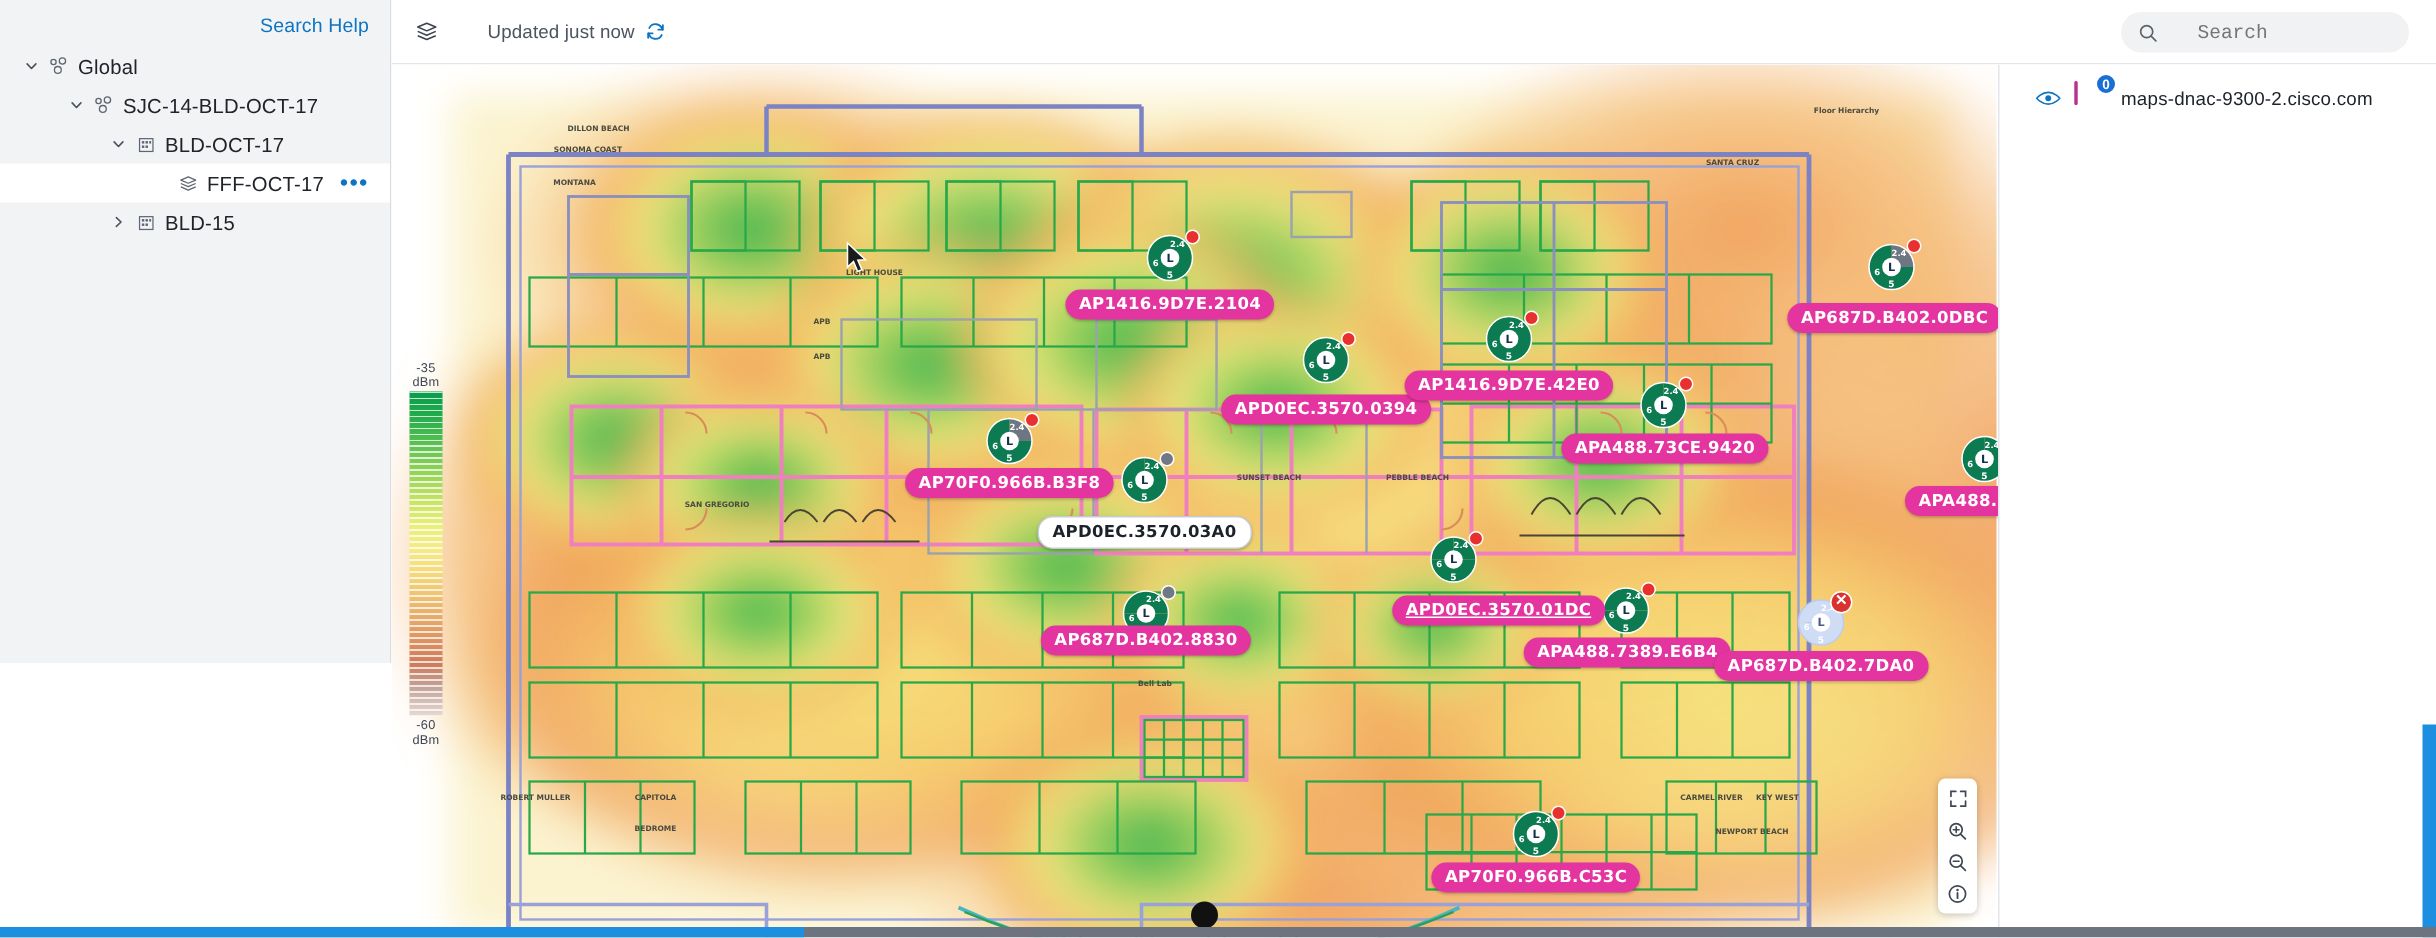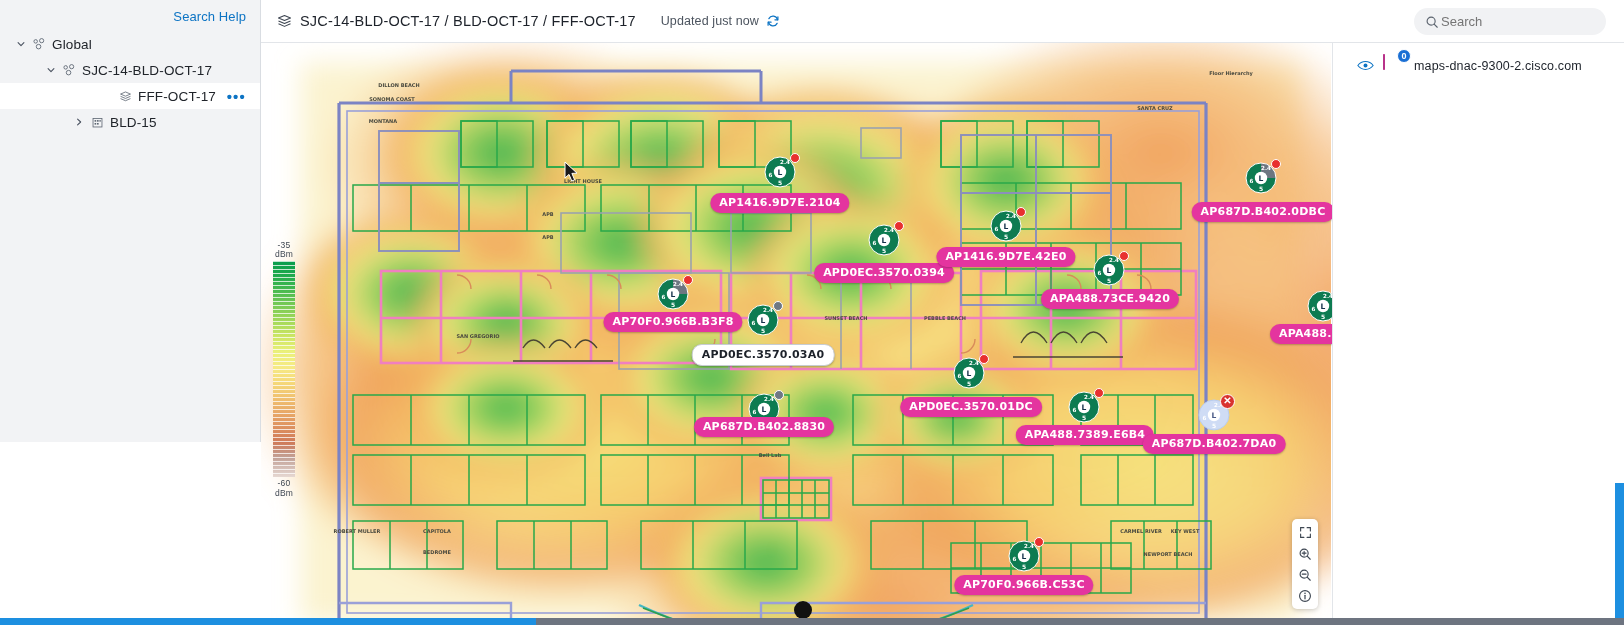--- a/index.html
+++ b/index.html
@@ -84,22 +84,22 @@
   .search-box {
     position: absolute; right: 18px; top: 8px;
     width: 192px; height: 27px;
     background: #f1f2f4; border-radius: 14px;
     display: flex; align-items: center; padding-left: 11px;
   }
   .search-box .sicon { color: #5b636e; display:flex; }
   .search-box input {
     border: none; background: transparent; outline: none;
     font-size: 13px; color: #737373;
-    margin-left: 0; width: 130px;
-    font-family: Liberation Sans, sans-serif;
+    margin-left: 24px; width: 130px;
+    font-family: Liberation Mono, monospace;
   }
 
   
   .canvas-wrap { position: relative; height: 582px; overflow: hidden; background:#fff; display:flex; }
   .map-area { position: relative; flex: 1 1 auto; height: 582px; overflow: hidden; }
 
   
   .right-rail {
     width: 292px; flex: 0 0 292px; height: 582px;
     border-left: 1px solid #e2e5e9; background: #fff;
@@ -248,64 +248,81 @@
           </span>
           <span class="ticon">
             <svg width="14" height="14" viewBox="0 0 16 16">
               <circle cx="4.2" cy="5" r="2" fill="none" stroke="#5d6672" stroke-width="1"></circle>
               <circle cx="11" cy="4.2" r="2.4" fill="none" stroke="#5d6672" stroke-width="1"></circle>
               <circle cx="7.5" cy="11" r="2.6" fill="none" stroke="#5d6672" stroke-width="1"></circle>
             </svg>
           </span>
           <span class="tlabel">SJC-14-BLD-OCT-17</span>
         </div>
-        <div class="tree-row ind-4 selected">
-          <span class="caret"></span>
-          <span class="ticon">
-            <svg width="13" height="13" viewBox="0 0 16 16">
-              <path d="M8 2.4 1.9 5 8 7.6 14.1 5z" fill="none" stroke="#5d6672" stroke-width="1" stroke-linejoin="round"></path>
-              <path d="M1.9 7.8 8 10.4l6.1-2.6" fill="none" stroke="#5d6672" stroke-width="1" stroke-linejoin="round"></path>
-              <path d="M1.9 10.6 8 13.2l6.1-2.6" fill="none" stroke="#5d6672" stroke-width="1" stroke-linejoin="round"></path>
-            </svg>
-          </span>
-          <span class="tlabel">FFF-OCT-17</span>
-          <span class="tree-dots">•••</span>
-        </div>
         <div class="tree-row ind-3">
           <span class="caret">
             <svg width="10" height="10" viewBox="0 0 12 12">
-              <path d="M4.3 2.5 8 6 4.3 9.5" fill="none" stroke="#4a5260" stroke-width="1.3" stroke-linecap="round" stroke-linejoin="round"></path>
+              <path d="M2.5 4.3 6 8 9.5 4.3" fill="none" stroke="#4a5260" stroke-width="1.3" stroke-linecap="round" stroke-linejoin="round"></path>
             </svg>
           </span>
           <span class="ticon">
             <svg width="13" height="13" viewBox="0 0 16 16">
               <rect x="2.5" y="3" width="11" height="10.5" fill="none" stroke="#5d6672" stroke-width="1"></rect>
               <rect x="4.4" y="5" width="2" height="2" fill="#5d6672"></rect>
               <rect x="7.4" y="5" width="2" height="2" fill="#5d6672"></rect>
               <rect x="10.4" y="5" width="1.6" height="2" fill="#5d6672"></rect>
               <rect x="4.4" y="8.6" width="2" height="2" fill="#5d6672"></rect>
               <rect x="7.4" y="8.6" width="2" height="2" fill="#5d6672"></rect>
             </svg>
           </span>
+          <span class="tlabel">BLD-OCT-17</span>
+        </div>
+        <div class="tree-row ind-4 selected">
+          <span class="caret"></span>
+          <span class="ticon">
+            <svg width="13" height="13" viewBox="0 0 16 16">
+              <path d="M8 2.4 1.9 5 8 7.6 14.1 5z" fill="none" stroke="#5d6672" stroke-width="1" stroke-linejoin="round"></path>
+              <path d="M1.9 7.8 8 10.4l6.1-2.6" fill="none" stroke="#5d6672" stroke-width="1" stroke-linejoin="round"></path>
+              <path d="M1.9 10.6 8 13.2l6.1-2.6" fill="none" stroke="#5d6672" stroke-width="1" stroke-linejoin="round"></path>
+            </svg>
+          </span>
+          <span class="tlabel">FFF-OCT-17</span>
+          <span class="tree-dots">•••</span>
+        </div>
+        <div class="tree-row ind-3">
+          <span class="caret">
+            <svg width="10" height="10" viewBox="0 0 12 12">
+              <path d="M4.3 2.5 8 6 4.3 9.5" fill="none" stroke="#4a5260" stroke-width="1.3" stroke-linecap="round" stroke-linejoin="round"></path>
+            </svg>
+          </span>
+          <span class="ticon">
+            <svg width="13" height="13" viewBox="0 0 16 16">
+              <rect x="2.5" y="3" width="11" height="10.5" fill="none" stroke="#5d6672" stroke-width="1"></rect>
+              <rect x="4.4" y="5" width="2" height="2" fill="#5d6672"></rect>
+              <rect x="7.4" y="5" width="2" height="2" fill="#5d6672"></rect>
+              <rect x="10.4" y="5" width="1.6" height="2" fill="#5d6672"></rect>
+              <rect x="4.4" y="8.6" width="2" height="2" fill="#5d6672"></rect>
+              <rect x="7.4" y="8.6" width="2" height="2" fill="#5d6672"></rect>
+            </svg>
+          </span>
           <span class="tlabel">BLD-15</span>
         </div>
       </div>
   </aside>
 
   <section class="main">
 
     <div class="topbar">
       <span class="crumb-icon">
         <svg width="15" height="15" viewBox="0 0 16 16">
           <path d="M8 1.6 1.6 4.3 8 7 14.4 4.3z" fill="none" stroke="#3c4450" stroke-width="1.1" stroke-linejoin="round"></path>
           <path d="M1.6 7.4 8 10.1l6.4-2.7" fill="none" stroke="#3c4450" stroke-width="1.1" stroke-linejoin="round"></path>
           <path d="M1.6 10.5 8 13.2l6.4-2.7" fill="none" stroke="#3c4450" stroke-width="1.1" stroke-linejoin="round"></path>
         </svg>
       </span>
-      <span class="crumb-text">SJC-14-BLD-OCT-17 / BLD-OCT-17 / FFF-OCT-17</span>
       <span class="updated">Updated just now</span>
       <span class="refresh-icon">
         <svg width="14" height="14" viewBox="0 0 16 16">
           <path d="M13.2 6.6A5.3 5.3 0 0 0 3.3 5.3" fill="none" stroke="#0d74c4" stroke-width="1.4" stroke-linecap="round"></path>
           <path d="M2.8 9.4a5.3 5.3 0 0 0 9.9 1.3" fill="none" stroke="#0d74c4" stroke-width="1.4" stroke-linecap="round"></path>
           <path d="M13.6 3.2v3.4h-3.4" fill="none" stroke="#0d74c4" stroke-width="1.4" stroke-linecap="round" stroke-linejoin="round"></path>
           <path d="M2.4 12.8V9.4h3.4" fill="none" stroke="#0d74c4" stroke-width="1.4" stroke-linecap="round" stroke-linejoin="round"></path>
         </svg>
       </span>
 
@@ -681,21 +698,21 @@
                 <path d="M17 17 L2 17 A15 15 0 0 1 17 2 Z" fill="#0d7b51"></path>
                 <circle cx="17" cy="17" r="15" fill="none" stroke="#ffffff" stroke-width="1"></circle>
                 <circle cx="17" cy="17" r="6.2" fill="#ffffff"></circle>
                 <text x="17" y="19.6" font-size="7.5" font-weight="700" text-anchor="middle" fill="#14304a" font-family="DejaVu Sans, sans-serif">L</text>
                 <text x="22" y="9.4" font-size="5.6" font-weight="700" text-anchor="middle" fill="#ffffff" font-family="DejaVu Sans, sans-serif">2.4</text>
                 <text x="17" y="30.4" font-size="6" font-weight="700" text-anchor="middle" fill="#ffffff" font-family="DejaVu Sans, sans-serif">5</text>
                 <text x="7.4" y="22" font-size="5.6" font-weight="700" text-anchor="middle" fill="#ffffff" font-family="DejaVu Sans, sans-serif">6</text>
               </svg>
               <span class="dot red"></span>
             </div>
-            <div class="ap-label" style="left: 710px; top: 354px;">APD0EC.3570.01DC</div>
+            <div class="ap-label" style="left: 738px; top: 354px; text-decoration: underline;">APD0EC.3570.01DC</div>
             <div class="ap" style="left: 503px; top: 366px;">
               <svg width="34" height="34" viewBox="0 0 34 34">
                 <path d="M17 17 L17 2 A15 15 0 0 1 32 17 Z" fill="#0d7b51"></path>
                 <path d="M17 17 L32 17 A15 15 0 0 1 2 17 Z" fill="#0d7b51"></path>
                 <path d="M17 17 L2 17 A15 15 0 0 1 17 2 Z" fill="#0d7b51"></path>
                 <circle cx="17" cy="17" r="15" fill="none" stroke="#ffffff" stroke-width="1"></circle>
                 <circle cx="17" cy="17" r="6.2" fill="#ffffff"></circle>
                 <text x="17" y="19.6" font-size="7.5" font-weight="700" text-anchor="middle" fill="#14304a" font-family="DejaVu Sans, sans-serif">L</text>
                 <text x="22" y="9.4" font-size="5.6" font-weight="700" text-anchor="middle" fill="#ffffff" font-family="DejaVu Sans, sans-serif">2.4</text>
                 <text x="17" y="30.4" font-size="6" font-weight="700" text-anchor="middle" fill="#ffffff" font-family="DejaVu Sans, sans-serif">5</text>

